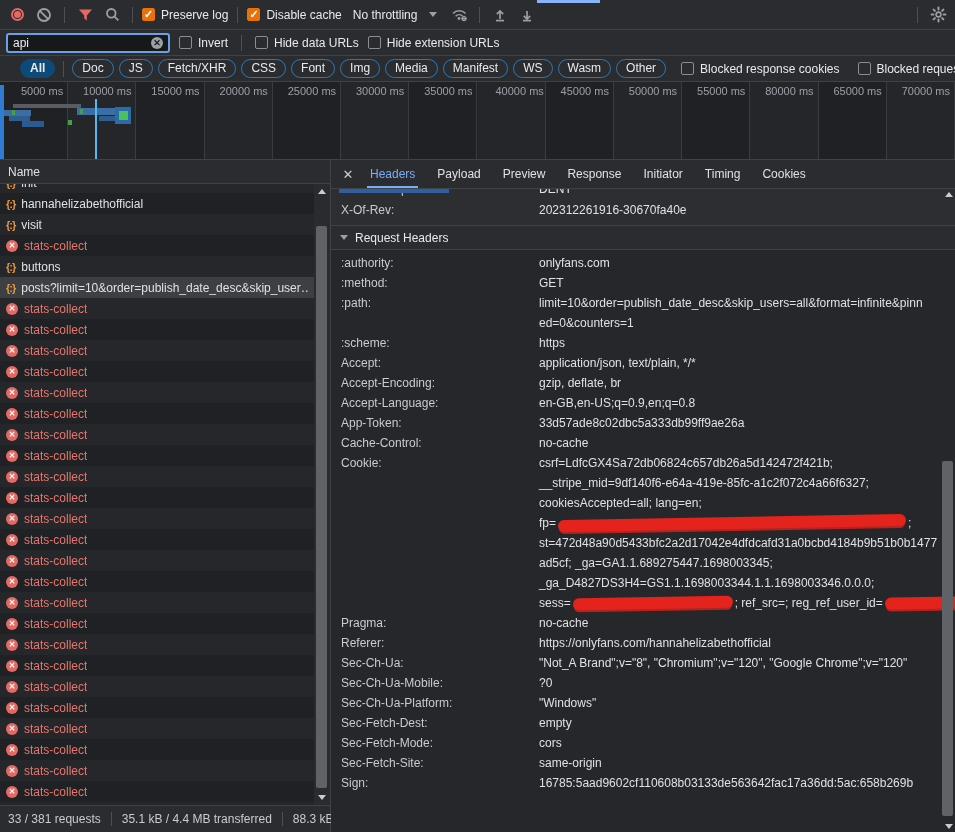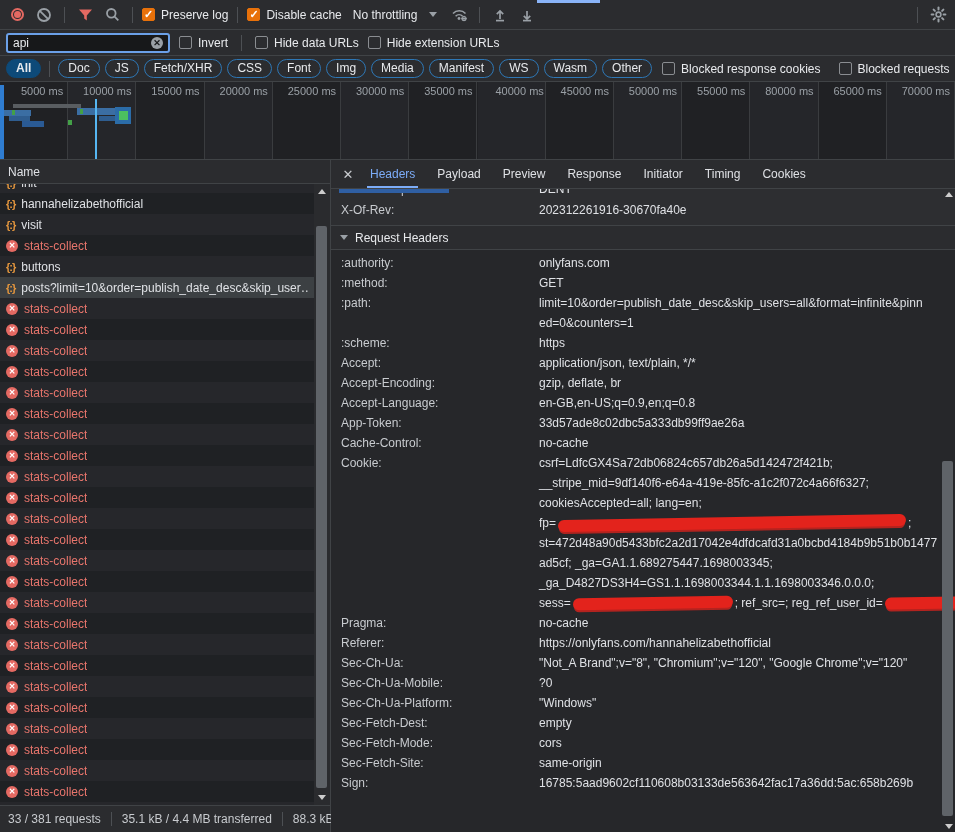--- a/index.html
+++ b/index.html
@@ -6,21 +6,21 @@
   html,body { background:#000; }
   .devtools {
     position: relative; width: 955px; height: 832px; overflow: hidden;
     background:#0c4a6e; color:#dfe1e5;
     font-family:"Liberation Sans", sans-serif; font-size:12px;
   }
   
   .toolbar { display:flex; align-items:center; background:#2b2c2f; border-bottom:1px solid #404346; }
   .tb-main { height:30px; padding:0 6px; gap:5px; position:relative; }
   .tb-filter { height:26px; padding:0 6px; gap:9px; }
-  .tb-pills { height:26px; padding:0 6px; }
+  .tb-pills { height:26px; padding:0 20px; gap:5px; }
   .tb-div { width:1px; height:16px; background:#4d5054; margin:0 4px; flex:none; }
   .icon-btn { width:22px; height:22px; display:flex; align-items:center; justify-content:center; flex:none; cursor:pointer; }
   .rec { width:13px; height:13px; border-radius:50%; border:2px solid #e46962; position:relative; }
   .rec::after { content:""; position:absolute; inset:1px; background:#e46962; border-radius:50%; }
   .lbl { color:#e8eaed; white-space:nowrap; }
   .chk { width:13px; height:13px; border:1px solid #8a8d91; border-radius:2px; flex:none; position:relative; }
   .chk.on { background:#e8710a; border-color:#e8710a; }
   .chk.on::after { content:"✓"; position:absolute; left:1px; top:-1px; color:#fff; font-size:11px; font-weight:bold; }
   .chk-item { display:flex; align-items:center; gap:6px; cursor:pointer; }
   .caret-down { width:0; height:0; border-left:4px solid transparent; border-right:4px solid transparent; border-top:5px solid #9aa0a6; display:inline-block; margin-left:6px; }

